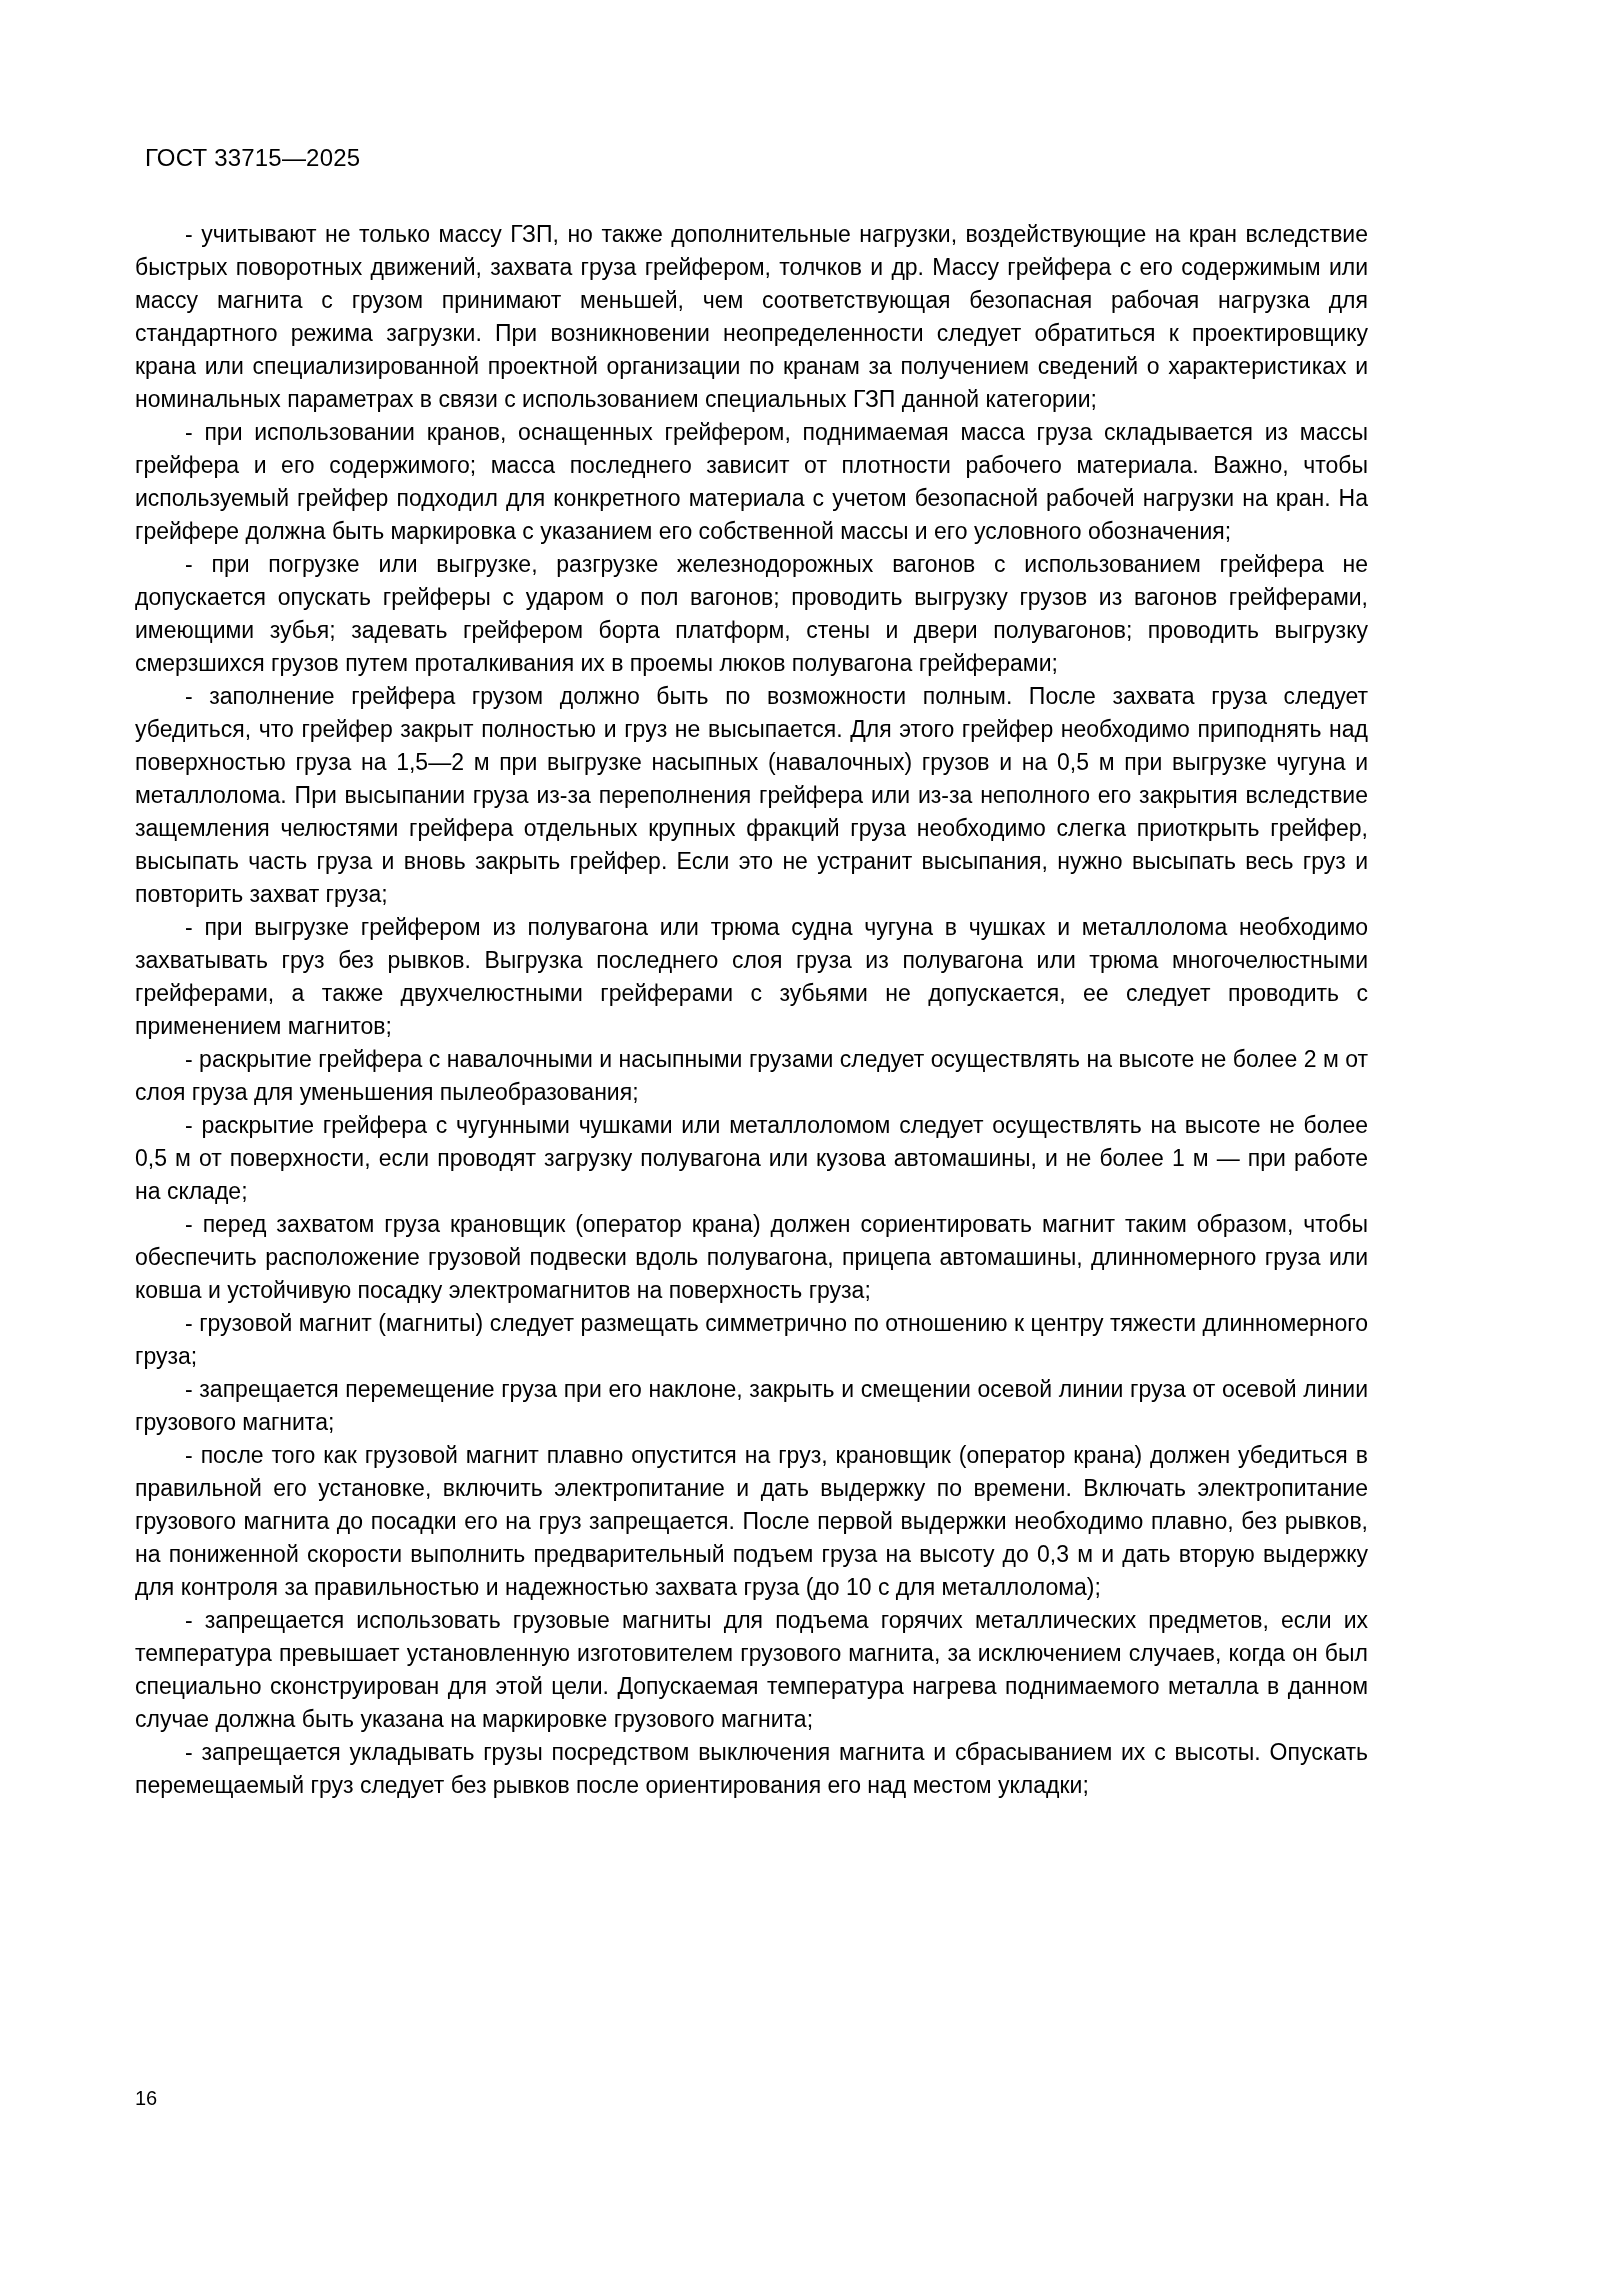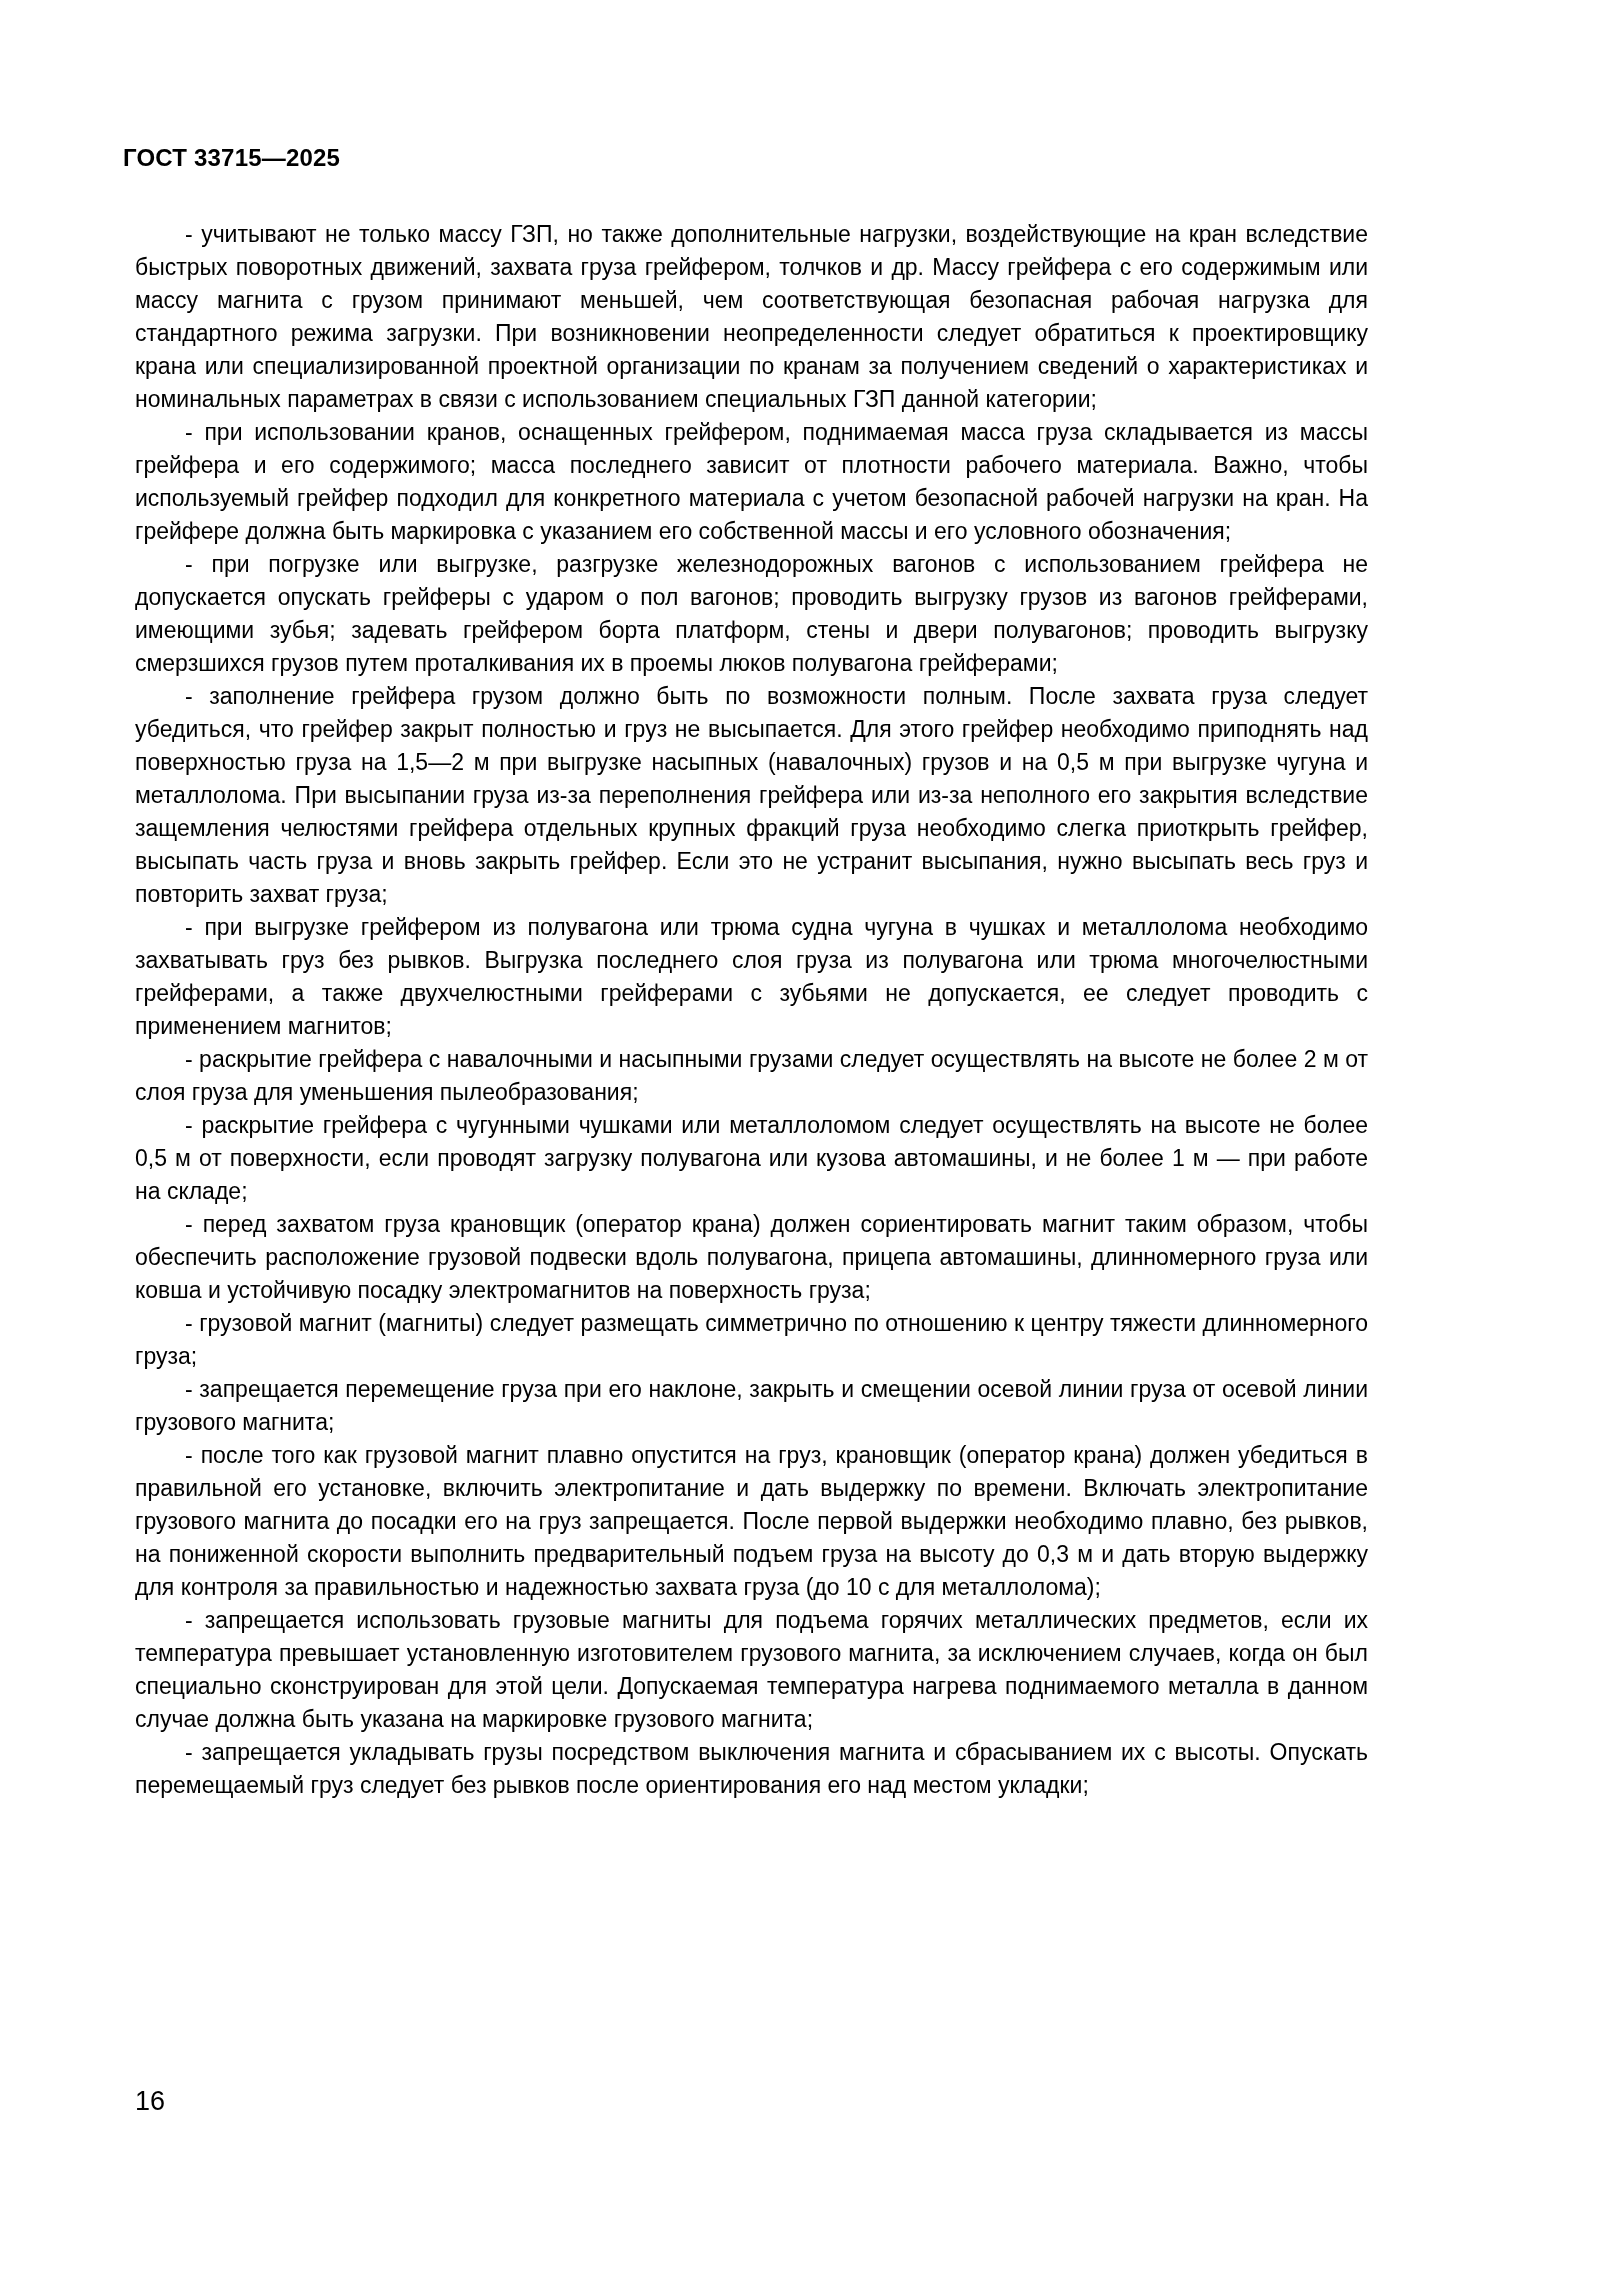--- a/index.html
+++ b/index.html
@@ -16,24 +16,24 @@
     position: relative;
     width: 1621px;
     height: 2293px;
     margin: 0 auto;
     background: #ffffff;
     box-sizing: border-box;
     overflow: hidden;
   }
   .page-header {
     position: absolute;
-    left: 123px;
+    left: 145px;
     top: 145px;
     font-size: 24px;
-    font-weight: bold;
+    font-weight: normal;
     letter-spacing: 0.2px;
     line-height: 1.1;
     white-space: nowrap;
   }
   .content {
     position: absolute;
     left: 135px;
     top: 218px;
     width: 1233px;
   }
@@ -49,21 +49,21 @@
   }
   sup {
     font-size: 0.62em;
     vertical-align: super;
     line-height: 0;
   }
   .page-number {
     position: absolute;
     left: 135px;
     top: 2088px;
-    font-size: 27px;
+    font-size: 20px;
     line-height: 1;
   }
 </style>
 </head>
 <body>
 
 <div class="page">
 
   <div class="page-header">ГОСТ 33715—2025</div>
 

